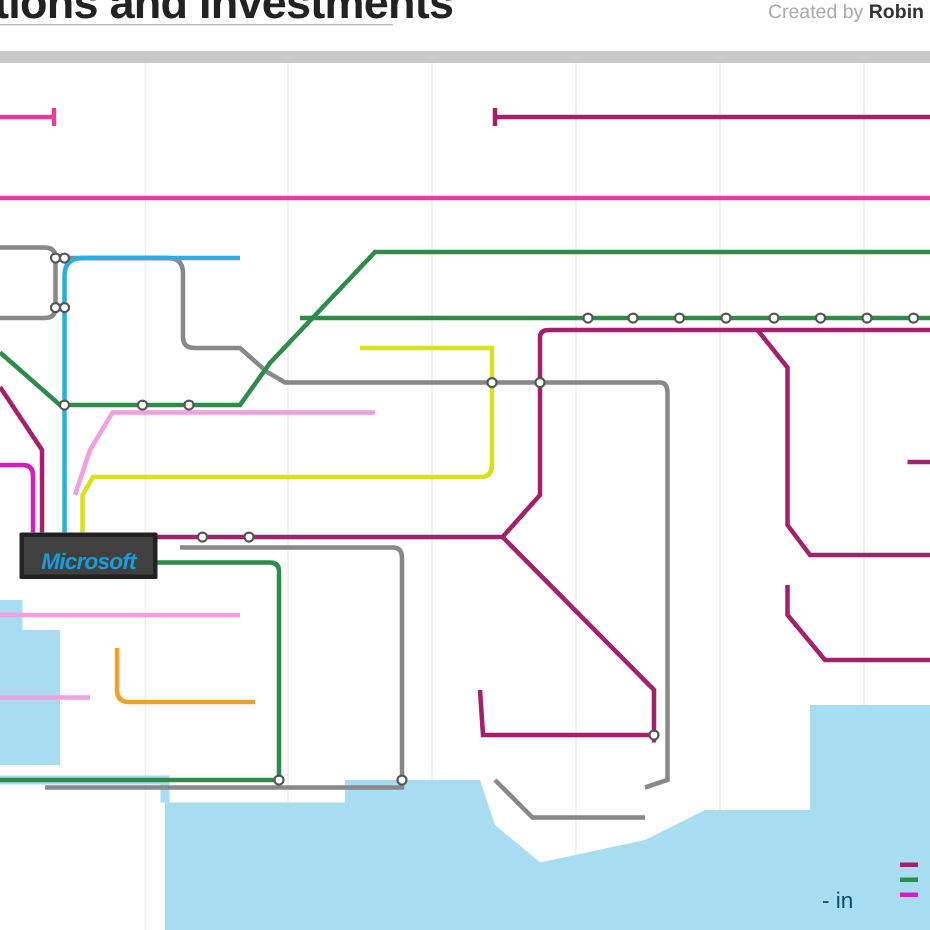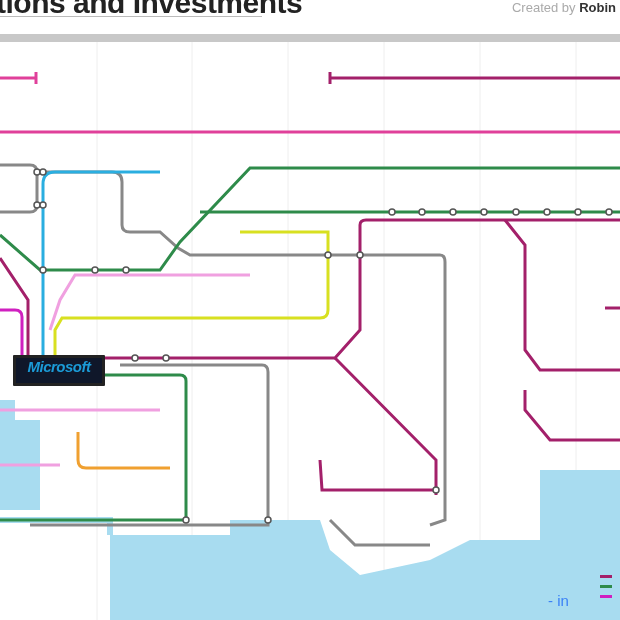--- a/index.html
+++ b/index.html
@@ -3,23 +3,23 @@
 <meta charset="utf-8">
 <style>
   html,body{margin:0;padding:0;background:#fff;}
   body{width:620px;height:620px;overflow:hidden;position:relative;font-family:"Liberation Sans",sans-serif;}
   .title{position:absolute;left:-4px;top:-14px;font-size:30px;font-weight:bold;color:#222;letter-spacing:-0.5px;white-space:nowrap;}
   .title-rule{position:absolute;left:0;top:16px;width:262px;height:1px;background:#bbb;}
   .credit{position:absolute;right:4px;top:0px;font-size:13px;color:#aaa;white-space:nowrap;}
   .credit b{color:#333;}
   .grid-bar{position:absolute;left:0;top:34px;width:620px;height:8px;background:#c8c8c8;}
   svg.map{position:absolute;left:0;top:0;}
-  .ms-box{position:absolute;left:13px;top:355px;width:86px;height:25px;border:3px solid #222;border-radius:1px;background:#0f172a;display:flex;align-items:flex-start;justify-content:center;}
+  .ms-box{position:absolute;left:13px;top:355px;width:86px;height:25px;border:3px solid #222;border-radius:1px;background:#404040;display:flex;align-items:flex-end;justify-content:center;}
   .ms-label{font-size:15px;font-weight:bold;font-style:italic;color:#1b9bd7;letter-spacing:-0.5px;}
-  .watermark{position:absolute;left:548px;top:592px;font-size:15px;color:#3b82f6;}
+  .watermark{position:absolute;left:548px;top:592px;font-size:15px;color:#0c4a6e;}
 </style>
 </head>
 <body>
 
 <div class="title">tions and Investments</div>
 <div class="title-rule"></div>
 <div class="credit"><span>Created by</span> <b>Robin</b></div>
 <div class="grid-bar"></div>
 
 <svg class="map" width="620" height="620" viewBox="0 0 620 620">

